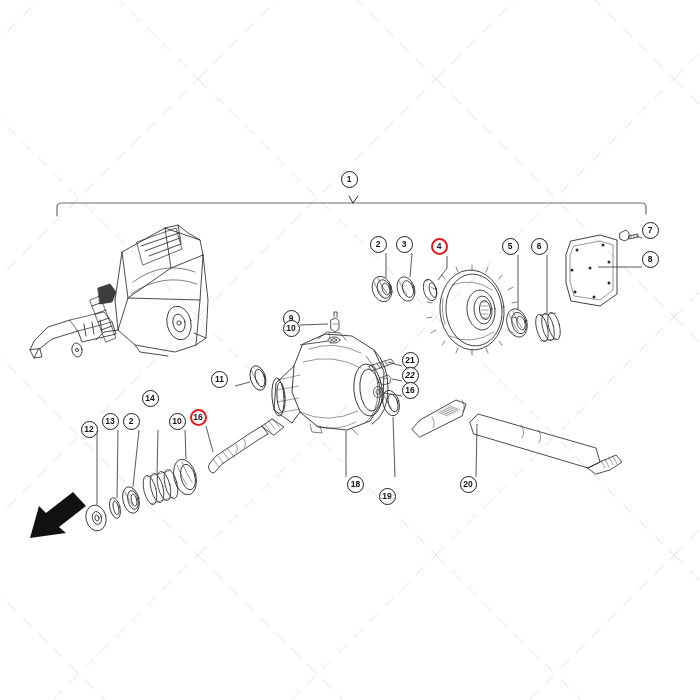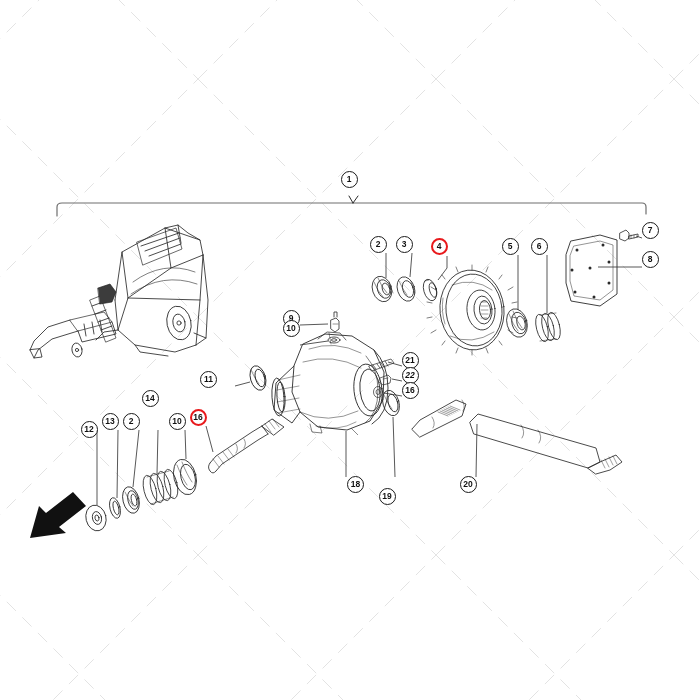--- a/index.html
+++ b/index.html
@@ -361,21 +361,21 @@
       <div class="callout" style="left: 340.5px; top: 170.5px;">1</div>
       <div class="callout" style="left: 369.5px; top: 235.5px;">2</div>
       <div class="callout" style="left: 395.5px; top: 235.5px;">3</div>
       <div class="callout hl" style="left: 430.5px; top: 237.5px; border-color: rgb(232, 25, 28);">4</div>
       <div class="callout" style="left: 501.5px; top: 237.5px;">5</div>
       <div class="callout" style="left: 530.5px; top: 237.5px;">6</div>
       <div class="callout" style="left: 641.5px; top: 221.5px;">7</div>
       <div class="callout" style="left: 641.5px; top: 250.5px;">8</div>
       <div class="callout" style="left: 282.5px; top: 309.5px;">9</div>
       <div class="callout" style="left: 282.5px; top: 320px;">10</div>
-      <div class="callout" style="left: 200px; top: 370.5px;">11</div>
+      <div class="callout" style="left: 211px; top: 370.5px;">11</div>
       <div class="callout" style="left: 80.5px; top: 412.5px; margin-top: 8px;">12</div>
       <div class="callout" style="left: 101.5px; top: 412.5px; text-align: center;">13</div>
       <div class="callout" style="left: 122.5px; top: 412.5px;">2</div>
       <div class="callout" style="left: 141.5px; top: 390px;">14</div>
       <div class="callout" style="left: 168.5px; top: 412.5px;">10</div>
       <div class="callout hl" style="left: 189.5px; top: 408.5px; border-color: rgb(232, 25, 28);">16</div>
       <div class="callout" style="left: 401.5px; top: 351.5px;">21</div>
       <div class="callout" style="left: 401.5px; top: 366.5px; font-style: italic;">22</div>
       <div class="callout" style="left: 401.5px; top: 381.5px;">16</div>
       <div class="callout" style="left: 347px; top: 475.5px;">18</div>

